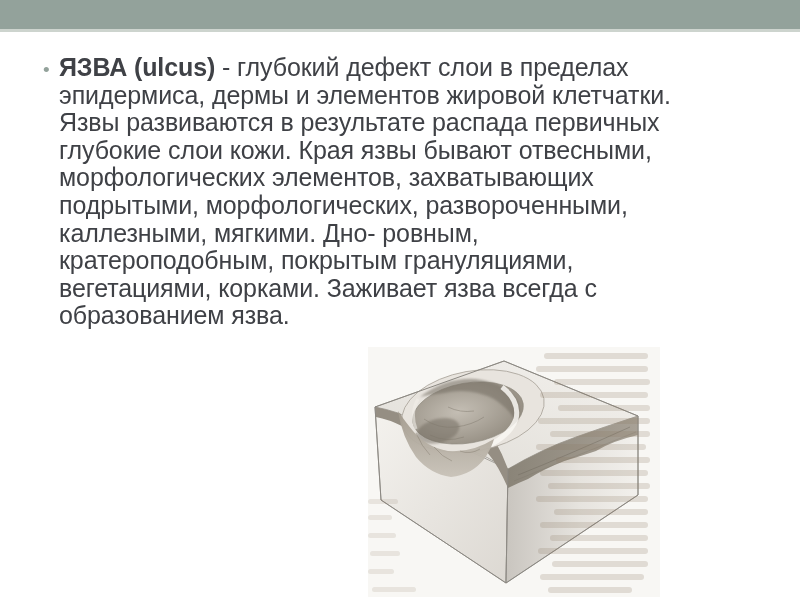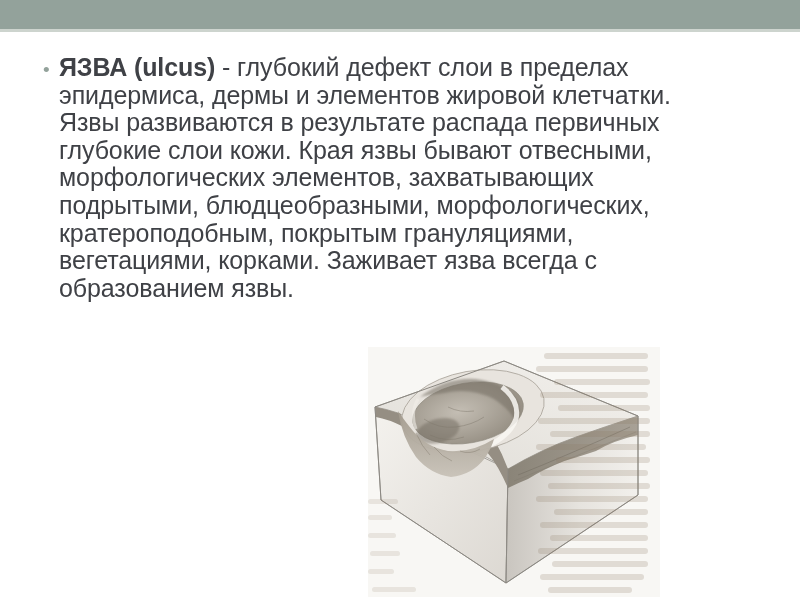--- a/index.html
+++ b/index.html
@@ -41,24 +41,25 @@
 <div class="slide">
 
   <div class="accent-bar"></div>
 
   <div class="body-text">
     <div class="line first-line"><span class="bullet-dot">•</span><span class="term">ЯЗВА (ulcus)</span><span> - глубокий дефект слои в пределах</span></div>
     <div class="line">эпидермиса, дермы и элементов жировой клетчатки.</div>
     <div class="line">Язвы развиваются в результате распада первичных</div>
     <div class="line">глубокие слои кожи. Края язвы бывают отвесными,</div>
     <div class="line">морфологических элементов, захватывающих</div>
-    <div class="line">подрытыми, блюдцеобразными, морфологических,</div>
+    <div class="line">подрытыми, морфологических, развороченными,</div>
+    <div class="line">каллезными, мягкими. Дно- ровным,</div>
     <div class="line">кратероподобным, покрытым грануляциями,</div>
     <div class="line">вегетациями, корками. Заживает язва всегда с</div>
-    <div class="line">образованием язвы.</div>
+    <div class="line">образованием язва.</div>
   </div>
 
   <figure class="illustration">
     <svg width="292" height="250" viewBox="0 0 292 250" xmlns="http://www.w3.org/2000/svg">
       <defs>
         <linearGradient id="lg-left" x1="0" y1="0" x2="1" y2="1">
           <stop offset="0" stop-color="#f4f2ee"></stop>
             <stop offset="1" stop-color="#dcd8d2"></stop>
         </linearGradient>
         <linearGradient id="lg-right" x1="0" y1="0" x2="1" y2="0">

